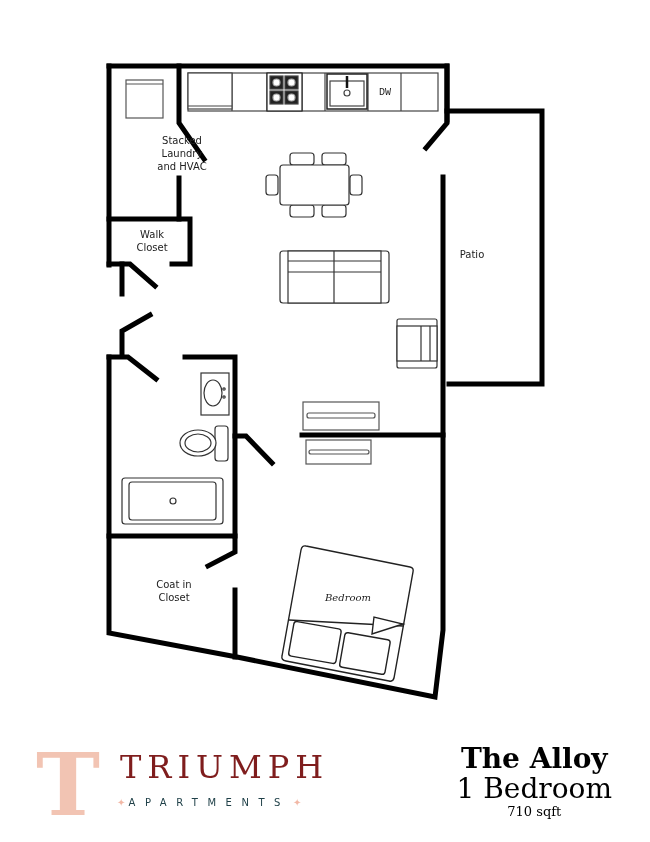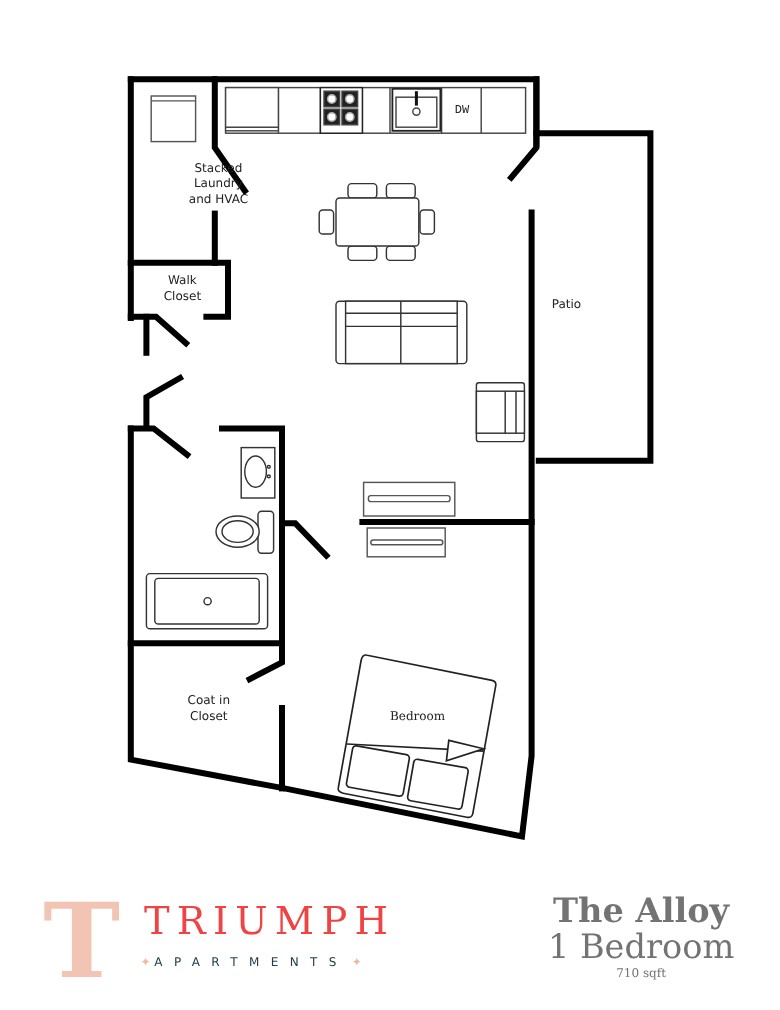--- a/index.html
+++ b/index.html
@@ -1,27 +1,27 @@
 <!DOCTYPE html>
 <html><head>
 <meta charset="utf-8">
 <style>
   html, body { margin:0; padding:0; background:#ffffff; }
   body { width:650px; height:842px; position:relative; overflow:hidden; font-family:"DejaVu Sans", sans-serif; }
   #plan { position:absolute; left:0; top:0; }
   .room-label { position:absolute; font-family:"DejaVu Sans", sans-serif; font-size:10px; color:#222; text-align:center; line-height:13px; }
-  .serif-label { font-family:"DejaVu Serif", serif; }
+  .serif-label { font-family:"DejaVu Serif", serif;font-style:italic; }
   .logo-mark { position:absolute; left:36px; top:742px; font-family:"DejaVu Serif", serif; font-size:86px; color:#f2c4b3; line-height:1; font-weight:bold; }
-  .brand-name { position:absolute; left:120px; top:748px; font-family:"DejaVu Serif", serif; font-size:32px; letter-spacing:6px; color:#ef4444; }
+  .brand-name { position:absolute; left:120px; top:748px; font-family:"DejaVu Serif", serif; font-size:32px; letter-spacing:6px; color:#7f1d1d; }
   .brand-sub { position:absolute; left:117px; top:797px; font-family:"DejaVu Sans", sans-serif; font-size:10px; letter-spacing:9.5px; color:#1f4048; }
   .brand-sub .star { color:#f2b8a6; letter-spacing:0; }
-  .unit-info { position:absolute; right:38px; top:742px; text-align:center; font-family:"DejaVu Serif", serif; color:#737373; }
+  .unit-info { position:absolute; right:38px; top:742px; text-align:center; font-family:"DejaVu Serif", serif; color:#000000; }
   .unit-name { font-size:28px; font-weight:bold; line-height:34px; }
   .unit-type { font-size:28px; line-height:26px;text-align:center; }
-  .unit-size { font-size:10px; line-height:20px; }
+  .unit-size { font-size:13px; line-height:20px; }
 </style>
 </head>
 <body>
 
 <svg id="plan" width="650" height="730" viewBox="0 0 650 730">
   <g stroke="#000" stroke-width="5" fill="none" stroke-linecap="square">
 
     <path d="M109 66 L447 66 L447 120 L447 120"></path>
     <path d="M109 66 L109 265"></path>
     <path d="M109 357 L109 633 L237 657 L435 697 L443 630 L443 177"></path>

